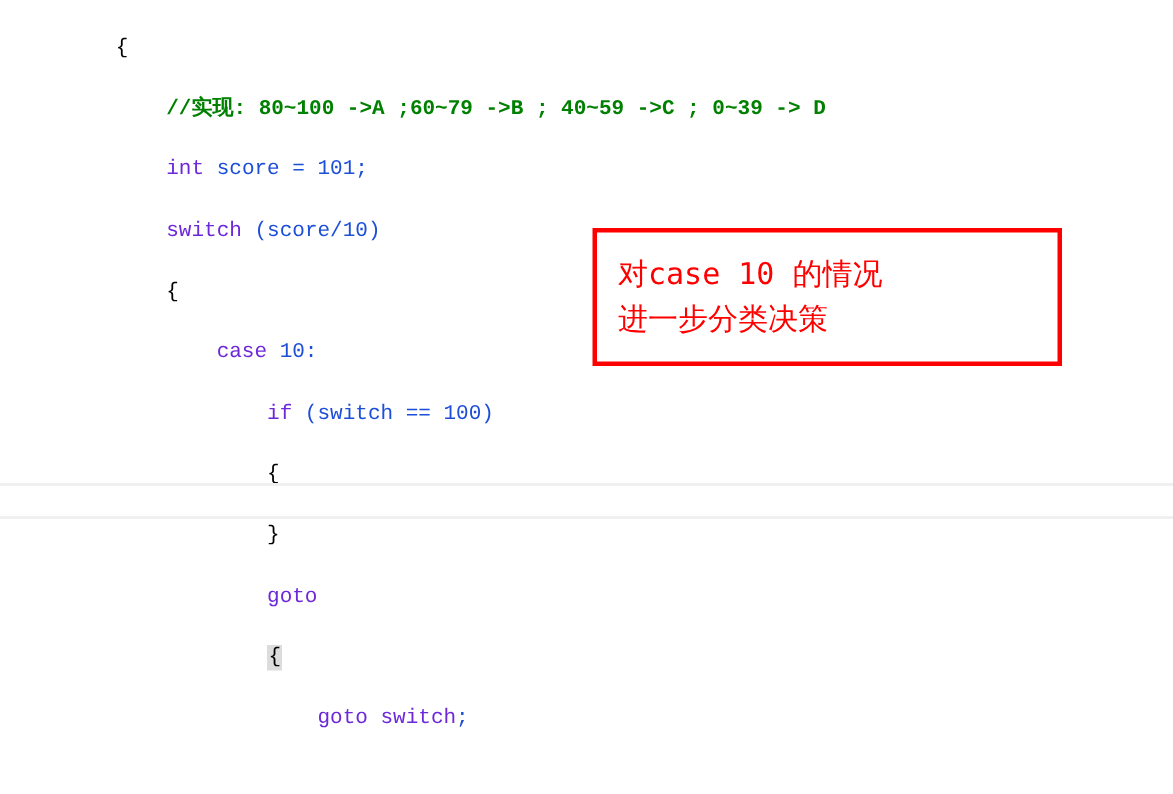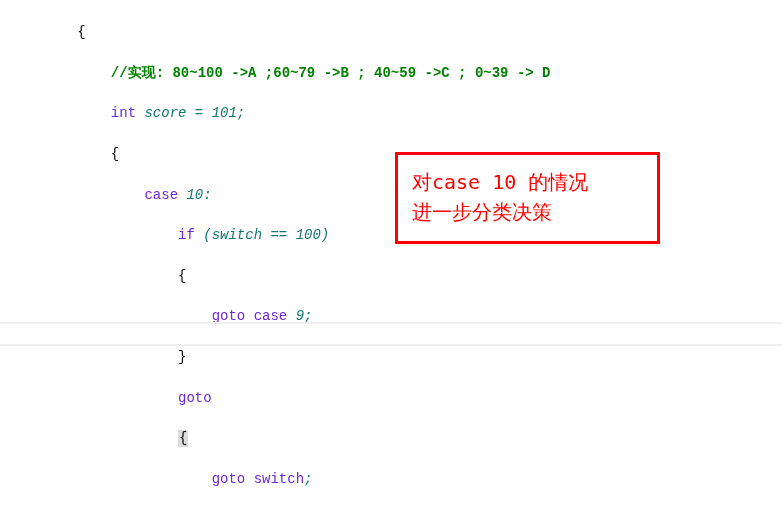--- a/index.html
+++ b/index.html
@@ -16,66 +16,66 @@
     overflow: hidden;
   }
   .code-container {
     padding: 2px 0 0 10px;
     white-space: pre;
   }
   .line { display: block; }
   .comment { color: #008000; font-weight: bold; }
   .keyword { color: #6d28d9; }
   .punct { color: #000000; }
-  .plain { color: #0f766e; font-style: italic; }
+  .plain { color: #1d4ed8; }
   .highlight-brace {
     background: #dcdcdc;
     display: inline-block;
     line-height: 1.2;
     padding: 0 1px;
   }
   .hl-line {
     position: absolute;
     left: 0;
     width: 100%;
     height: 2px;
     background: #f0f0f0;
   }
   .hl-top { top: 322px; }
   .hl-bot { top: 344px; }
   .callout {
     position: absolute;
     left: 395px;
     top: 152px;
-    width: 265px;
+    width: 313px;
     border: 3px solid #ff0000;
     background: #ffffff;
     padding: 12px 14px 14px 14px;
     box-sizing: border-box;
     font-family: SimSun, "Songti SC", Consolas, monospace;
     font-size: 20px;
     line-height: 1.5;
     color: #ff0000;
   }
 </style>
 </head>
 <body>
 
 <div class="hl-line hl-top"></div>
 <div class="hl-line hl-bot"></div>
 
 <div class="code-container">
 <span class="line"><span class="punct">        {</span></span>
 <span class="line"><span class="plain">            </span><span class="comment">//实现: 80~100 -&gt;A ;60~79 -&gt;B ; 40~59 -&gt;C ; 0~39 -&gt; D</span></span>
 <span class="line"><span class="plain">            </span><span class="keyword">int</span><span class="plain"> score = 101;</span></span>
+<span class="line"><span class="plain">            </span><span class="keyword">switch</span><span class="plain"> (score/10)</span></span>
 <span class="line"><span class="punct">            {</span></span>
 <span class="line"><span class="plain">                </span><span class="keyword">case</span><span class="plain"> 10:</span></span>
 <span class="line"><span class="plain">                    </span><span class="keyword">if</span><span class="plain"> (switch == 100)</span></span>
 <span class="line"><span class="punct">                    {</span></span>
-<span class="line"><span class="plain">                        </span><span class="keyword">goto</span><span class="plain"> </span><span class="keyword">case</span><span class="plain"> 9;</span></span>
 <span class="line"><span class="punct">                    }</span></span>
 <span class="line"><span class="plain">                    </span><span class="keyword">goto</span></span>
 <span class="line"><span class="plain">                    </span><span class="highlight-brace">{</span></span>
 <span class="line"><span class="plain">                        </span><span class="keyword">goto</span><span class="plain"> </span><span class="keyword">switch</span><span class="plain">;</span></span>
 
 
 
 
 
 

